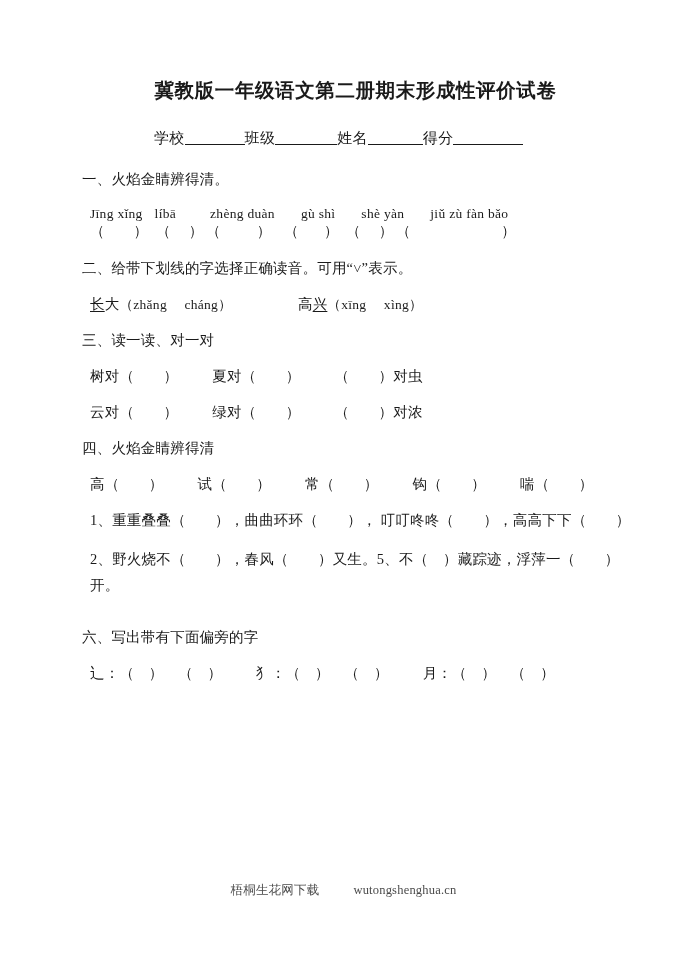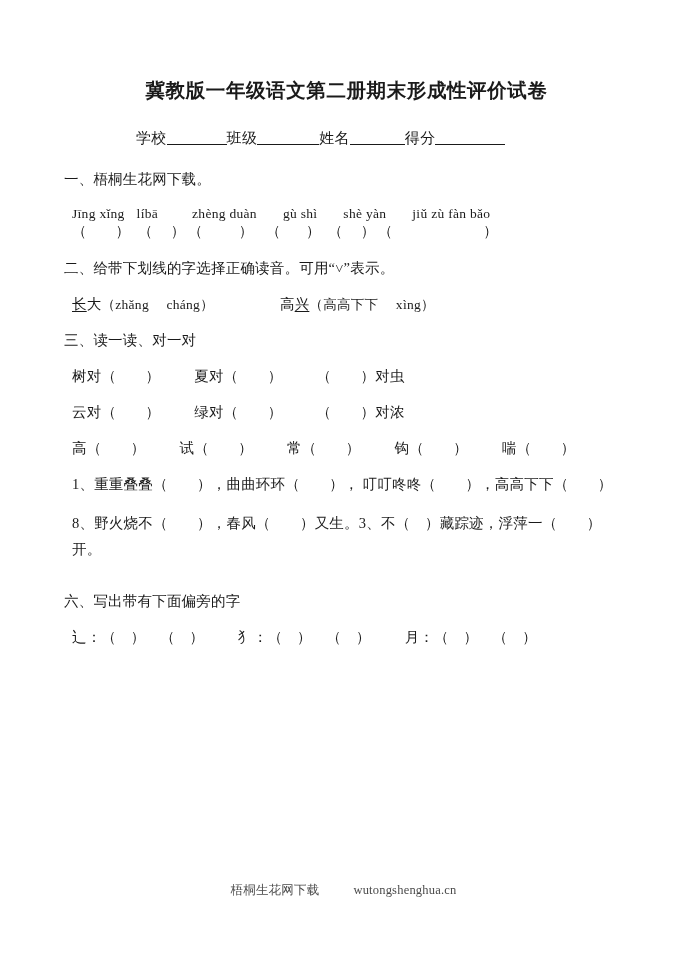--- a/index.html
+++ b/index.html
@@ -15,21 +15,21 @@
     position: relative;
     overflow: hidden;
   }
   .page {
     position: absolute;
     left: 0;
     top: 0;
     width: 687px;
     height: 971px;
     box-sizing: border-box;
-    padding: 78px 58px 0 64px;
+    padding: 78px 58px 0 82px;
   }
   .doc-title {
     text-align: center;
     font-size: 19.5px;
     font-weight: bold;
     letter-spacing: 0.6px;
     margin: 0 0 26px 0;
     line-height: 1.3;
   }
   .idline {
@@ -116,57 +116,58 @@
 <body>
 
 <div class="page">
 
   <div class="doc-title">冀教版一年级语文第二册期末形成性评价试卷</div>
 
   <div class="idline">
     <span class="lbl">学校</span><span class="blank b-school"></span><span class="lbl">班级</span><span class="blank b-class"></span><span class="lbl">姓名</span><span class="blank b-name"></span><span class="lbl">得分</span><span class="blank b-score"></span>
   </div>
 
-  <div class="sec-head">一、梧桐生花网下载。</div>
+  <div class="sec-head">一、火焰金睛辨得清。</div>
 
   <div class="pinyin pinyin-row">
     <span class="grp">Jīng xǐng</span><span class="gap-s"></span><span class="grp">líbā</span><span class="gap-l"></span><span class="grp">zhèng duàn</span><span class="gap-m"></span><span class="grp">gù shì</span><span class="gap-m"></span><span class="grp">shè yàn</span><span class="gap-m"></span><span class="grp">jiǔ zù fàn bǎo</span>
   </div>
 
   <div class="paren-row">
     <span class="p p-w1">（&nbsp;&nbsp;&nbsp;&nbsp;&nbsp;&nbsp;&nbsp;&nbsp;）</span><span class="p p-w2">（&nbsp;&nbsp;&nbsp;&nbsp;&nbsp;）</span><span class="p p-w3">（&nbsp;&nbsp;&nbsp;&nbsp;&nbsp;&nbsp;&nbsp;&nbsp;&nbsp;&nbsp;）</span><span class="p p-w4">（&nbsp;&nbsp;&nbsp;&nbsp;&nbsp;&nbsp;&nbsp;）</span><span class="p p-w5">（&nbsp;&nbsp;&nbsp;&nbsp;&nbsp;）</span><span class="p p-w6">（&nbsp;&nbsp;&nbsp;&nbsp;&nbsp;&nbsp;&nbsp;&nbsp;&nbsp;&nbsp;&nbsp;&nbsp;&nbsp;&nbsp;&nbsp;&nbsp;&nbsp;&nbsp;&nbsp;&nbsp;&nbsp;&nbsp;&nbsp;&nbsp;&nbsp;）</span>
   </div>
 
   <div class="sec-head">二、给带下划线的字选择正确读音。可用“˅”表示。</div>
 
   <div class="row indent">
-    <span class="q-item"><span class="u">长</span><span>大</span><span class="pinyin">（zhǎng　 cháng）</span></span><span class="q-gap"></span><span class="q-item"><span>高</span><span class="u">兴</span><span class="pinyin">（高高下下　 xìng）</span></span>
+    <span class="q-item"><span class="u">长</span><span>大</span><span class="pinyin">（zhǎng　 cháng）</span></span><span class="q-gap"></span><span class="q-item"><span>高</span><span class="u">兴</span><span class="pinyin">（xīng　 xìng）</span></span>
   </div>
 
 
   <div class="sec-head">三、读一读、对一对</div>
 
   <div class="row indent">
     <span class="cell">树对（　　）</span><span class="cell-gap"></span><span class="cell">夏对（　　）</span><span class="cell-gap"></span><span class="cell">（　　）对虫</span>
   </div>
 
   <div class="row indent">
     <span class="cell">云对（　　）</span><span class="cell-gap"></span><span class="cell">绿对（　　）</span><span class="cell-gap"></span><span class="cell">（　　）对浓</span>
   </div>
 
+  <div class="sec-head">四、火焰金睛辨得清</div>
 
   <div class="row indent">
     <span class="cell">高（　　）</span><span class="cell-gap"></span><span class="cell">试（　　）</span><span class="cell-gap"></span><span class="cell">常（　　）</span><span class="cell-gap"></span><span class="cell">钩（　　）</span><span class="cell-gap"></span><span class="cell">喘（　　）</span>
   </div>
 
 
 
   <div class="row indent">1、重重叠叠（　　），曲曲环环（　　）， 叮叮咚咚（　　），高高下下（　　）</div>
 
-  <div class="row indent wrap">8、野火烧不（　　），春风（　　）又生。3、不（　）藏踪迹，浮萍一（　　）开。</div>
+  <div class="row indent wrap">2、野火烧不（　　），春风（　　）又生。5、不（　）藏踪迹，浮萍一（　　）开。</div>
 
   <div class="sec-head" style="margin-top:30px">六、写出带有下面偏旁的字</div>
 
   <div class="row indent">
     <span class="cell"><span>辶</span><span>：</span><span>（　）　（　）</span></span><span class="cell-gap"></span><span class="cell"><span>犭</span><span>：</span><span>（　）　（　）</span></span><span class="cell-gap"></span><span class="cell"><span>月</span><span>：</span><span>（　）　（　）</span></span>
   </div>
 
 </div>
 
 <div class="footer">

